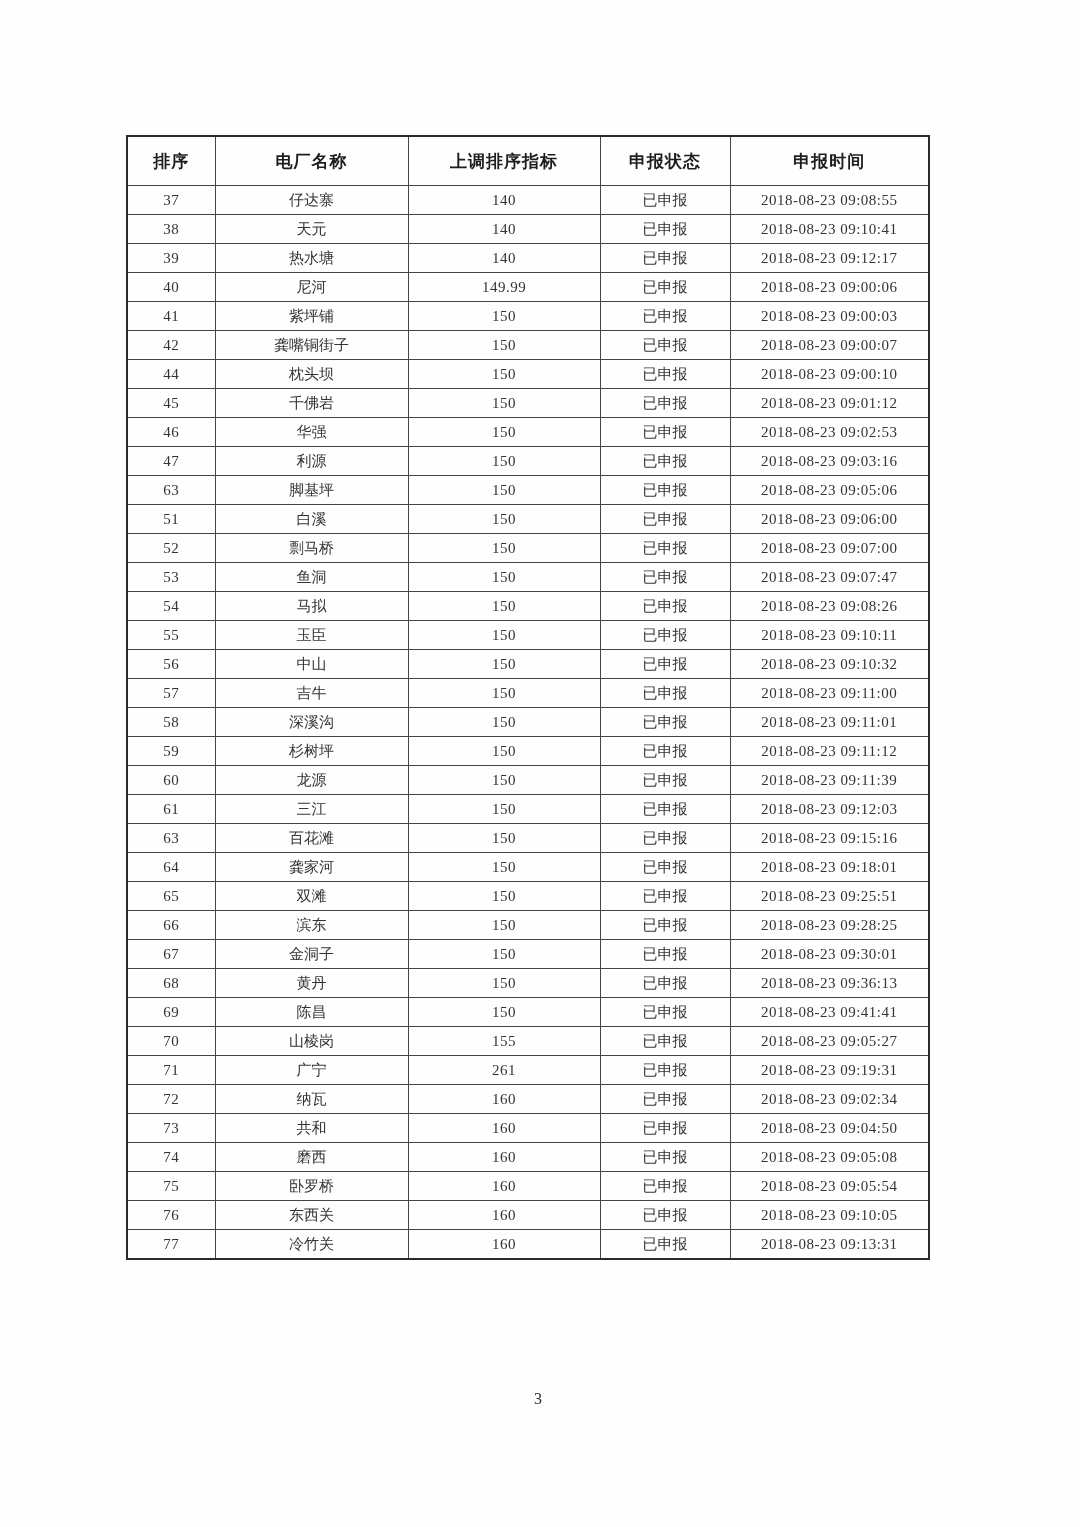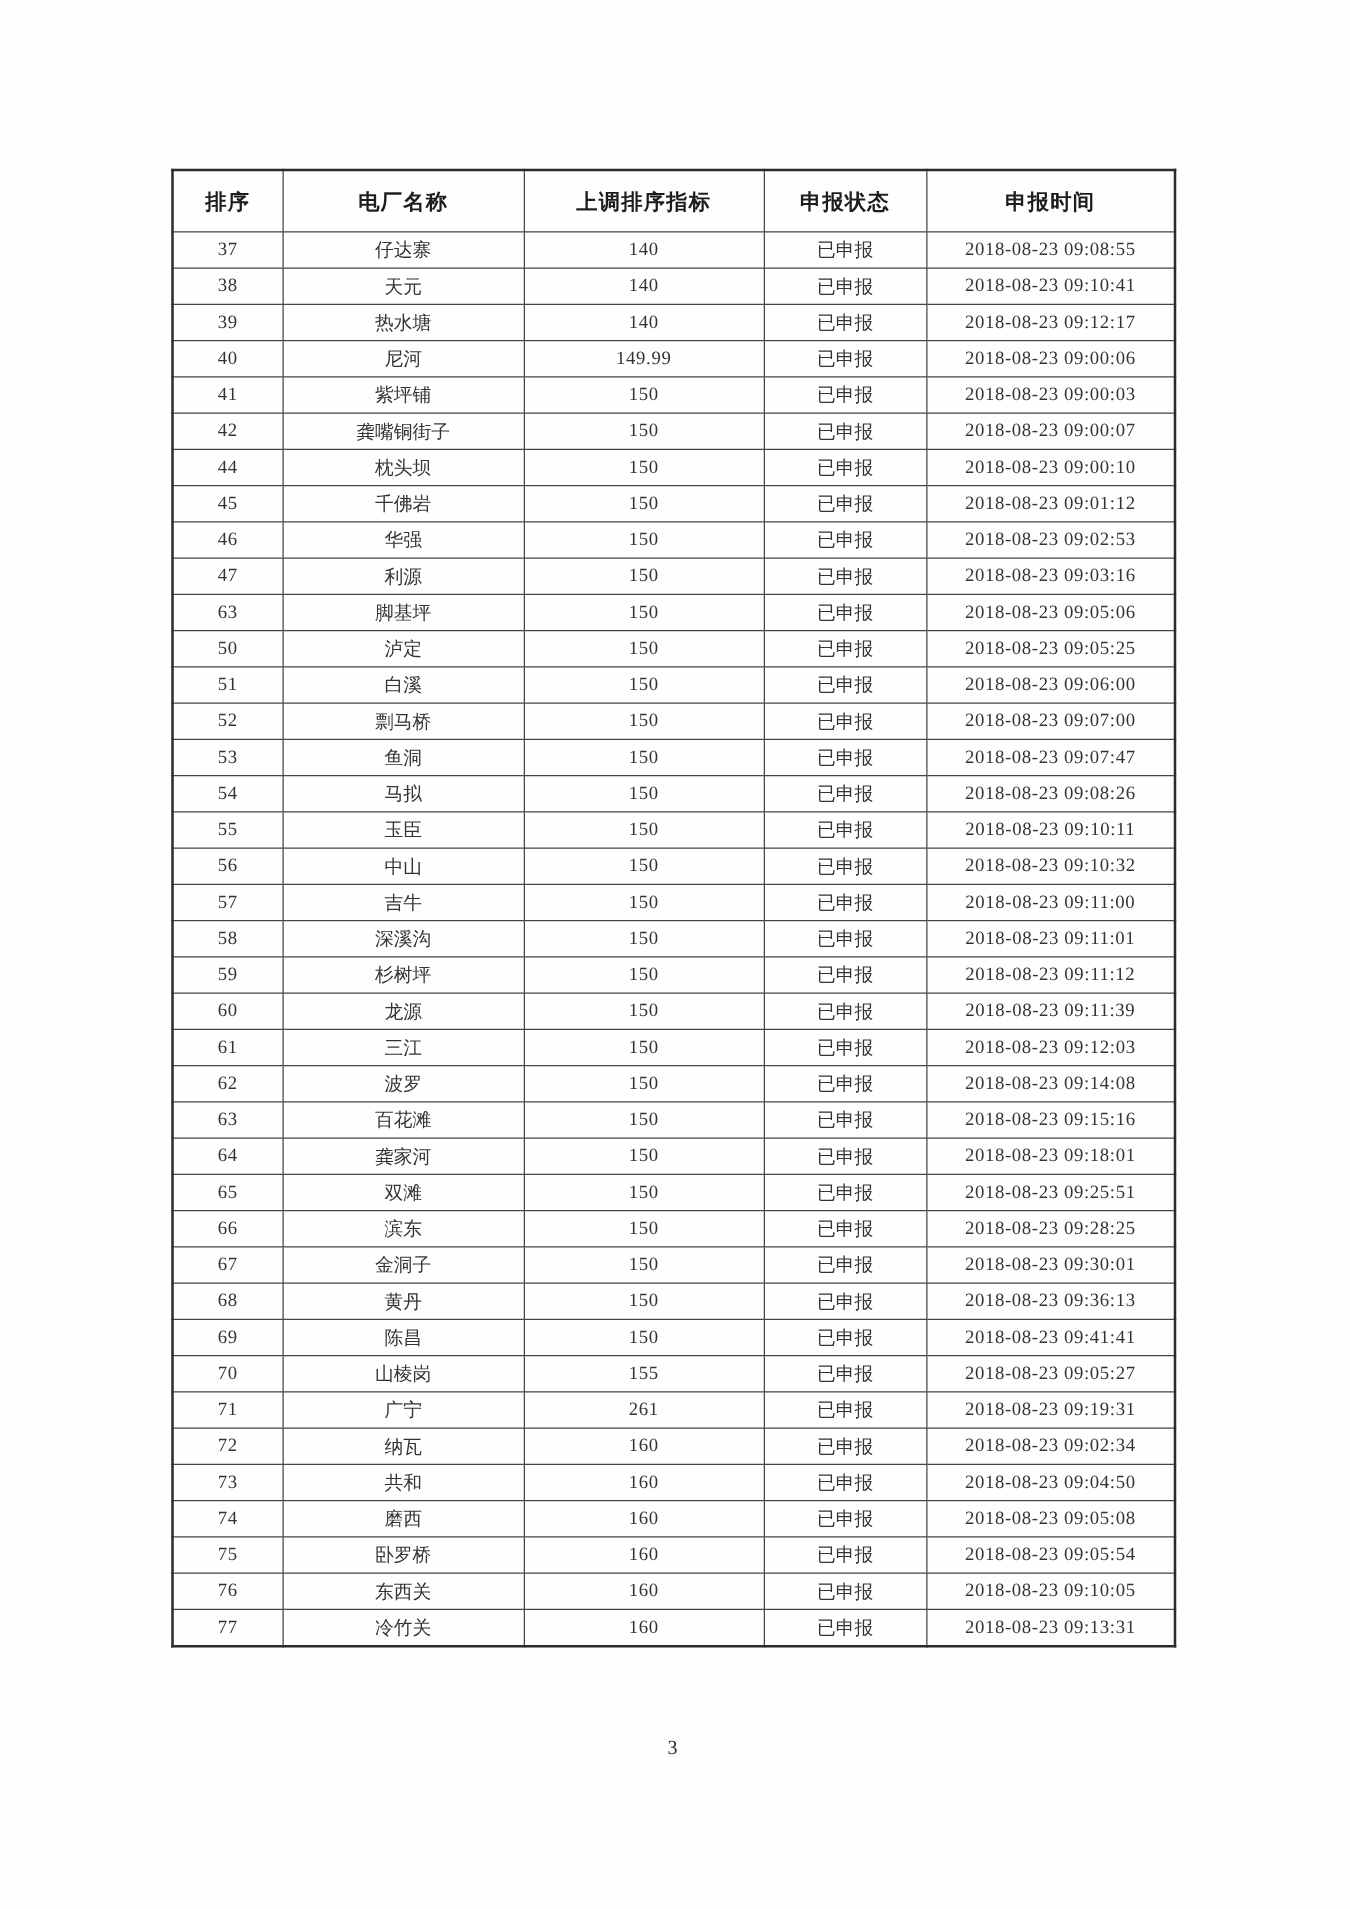--- a/index.html
+++ b/index.html
@@ -15,21 +15,21 @@
   }
   .page {
     position: relative;
     width: 1080px;
     height: 1527px;
     background: #fefefe;
     overflow: hidden;
   }
   table.data-table {
     position: absolute;
-    left: 137px;
+    left: 126px;
     top: 135px;
     width: 802px;
     border-collapse: collapse;
     table-layout: fixed;
     border: 2px solid #2b2b2b;
     padding-left: 36px;
   }
   col.c-rank      { width: 88px;  }
   col.c-name      { width: 193px; }
   col.c-indicator { width: 192px; }
@@ -166,27 +166,20 @@
     <td class="cell-time">2018-08-23 09:03:16</td>
   </tr>
         <tr>
     <td class="cell-rank">63</td>
     <td class="cell-name">脚基坪</td>
     <td class="cell-indicator">150</td>
     <td class="cell-status">已申报</td>
     <td class="cell-time">2018-08-23 09:05:06</td>
   </tr>
         <tr>
-    <td class="cell-rank">50</td>
-    <td class="cell-name">泸定</td>
-    <td class="cell-indicator">150</td>
-    <td class="cell-status">已申报</td>
-    <td class="cell-time">2018-08-23 09:05:25</td>
-  </tr>
-        <tr>
     <td class="cell-rank">51</td>
     <td class="cell-name">白溪</td>
     <td class="cell-indicator">150</td>
     <td class="cell-status">已申报</td>
     <td class="cell-time">2018-08-23 09:06:00</td>
   </tr>
         <tr>
     <td class="cell-rank">52</td>
     <td class="cell-name">剽马桥</td>
     <td class="cell-indicator">150</td>
@@ -248,27 +241,20 @@
     <td class="cell-indicator">150</td>
     <td class="cell-status">已申报</td>
     <td class="cell-time">2018-08-23 09:11:39</td>
   </tr>
         <tr>
     <td class="cell-rank">61</td>
     <td class="cell-name">三江</td>
     <td class="cell-indicator">150</td>
     <td class="cell-status">已申报</td>
     <td class="cell-time">2018-08-23 09:12:03</td>
-  </tr>
-        <tr>
-    <td class="cell-rank">62</td>
-    <td class="cell-name">波罗</td>
-    <td class="cell-indicator">150</td>
-    <td class="cell-status">已申报</td>
-    <td class="cell-time">2018-08-23 09:14:08</td>
   </tr>
         <tr>
     <td class="cell-rank">63</td>
     <td class="cell-name">百花滩</td>
     <td class="cell-indicator">150</td>
     <td class="cell-status">已申报</td>
     <td class="cell-time">2018-08-23 09:15:16</td>
   </tr>
         <tr>
     <td class="cell-rank">64</td>

